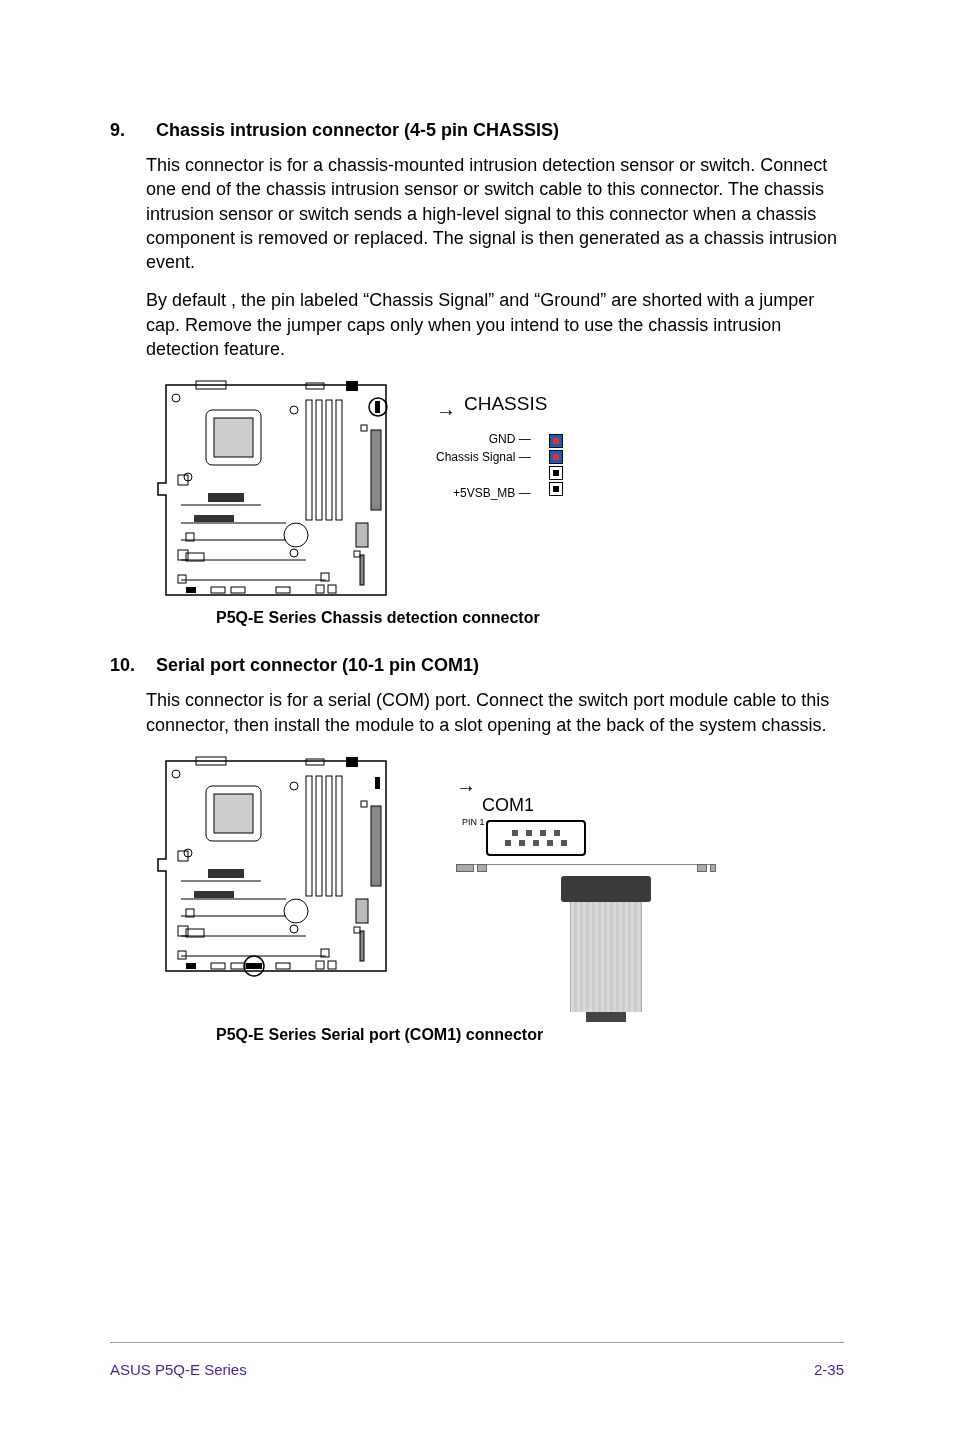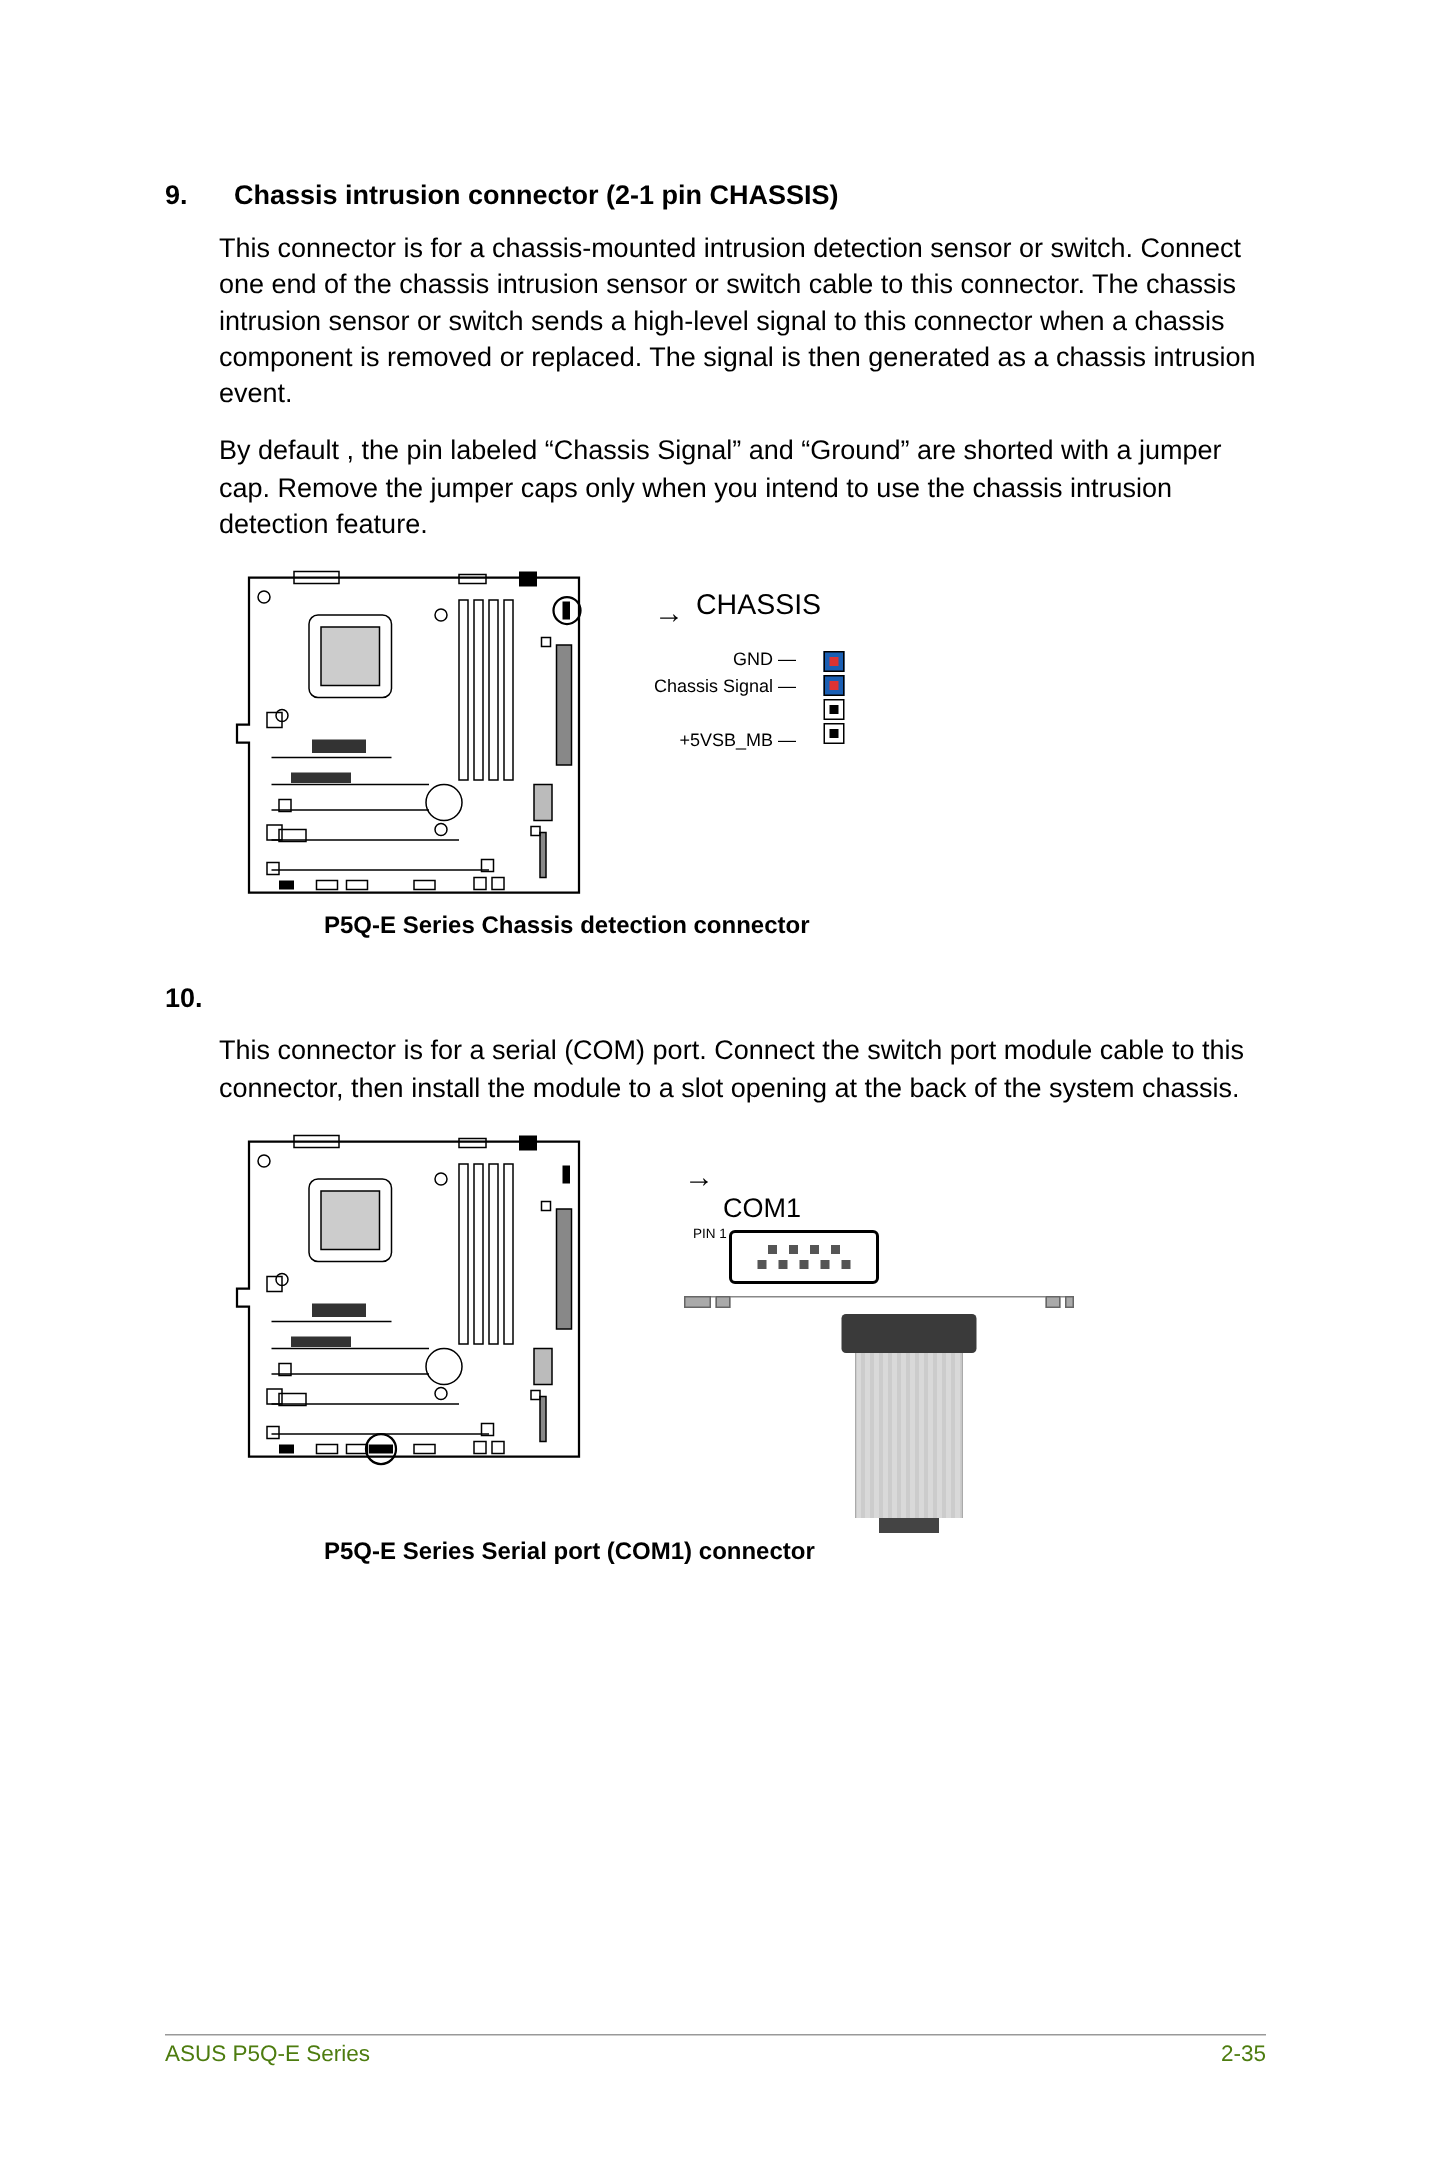--- a/index.html
+++ b/index.html
@@ -64,32 +64,32 @@
     background: repeating-linear-gradient(90deg,#d9d9d9 0 3px,#cccccc 3px 6px);
     margin:0 auto; border-left:1px solid #aaa; border-right:1px solid #aaa;
   }
   .ribbon-tip {
     width:40px; height:10px; background:#444; margin:0 auto;
   }
 
   
   .footer {
     position:absolute; bottom:60px; left:110px; right:110px;
-    border-top:1px solid #999; padding-top:4px;
+    border-top:1px solid #999; padding-top:18px;
     display:flex; justify-content:space-between;
-    font-size:15px; color:#4d7c0f;
+    font-size:15px; color:#4c1d95;
   }
 </style>
 </head>
 <body>
 
 <div class="section">
   <div class="heading-row">
     <div class="heading-num">9.</div>
-    <div class="heading-text">Chassis intrusion connector (2-1 pin CHASSIS)</div>
+    <div class="heading-text">Chassis intrusion connector (4-5 pin CHASSIS)</div>
   </div>
   <p class="body-text">This connector is for a chassis-mounted intrusion detection sensor or switch. Connect one end of the chassis intrusion sensor or switch cable to this connector. The chassis intrusion sensor or switch sends a high-level signal to this connector when a chassis component is removed or replaced. The signal is then generated as a chassis intrusion event.</p>
   <p class="body-text">By default , the pin labeled “Chassis Signal” and “Ground” are shorted with a jumper cap. Remove the jumper caps only when you intend to use the chassis intrusion detection feature.</p>
 
   <div class="figure-area">
     <div class="mb-fig">
       <div class="mb-outline">
         <svg width="240" height="230" viewBox="0 0 240 230">
 
           <path d="M10 10 L230 10 L230 220 L10 220 L10 120 L2 120 L2 108 L10 108 Z" fill="none" stroke="#000" stroke-width="1.5"></path>
@@ -178,20 +178,21 @@
         </div>
       </div>
     </div>
     <div class="figure-caption">P5Q-E Series Chassis detection connector</div>
   </div>
 </div>
 
 <div class="section">
   <div class="heading-row">
     <div class="heading-num">10.</div>
+    <div class="heading-text">Serial port connector (10-1 pin COM1)</div>
   </div>
   <p class="body-text">This connector is for a serial (COM) port. Connect the switch port module cable to this connector, then install the module to a slot opening at the back of the system chassis.</p>
 
   <div class="figure-area">
     <div class="com-figure">
       <div class="mb-outline">
         <svg width="240" height="230" viewBox="0 0 240 230">
           <path d="M10 10 L230 10 L230 220 L10 220 L10 120 L2 120 L2 108 L10 108 Z" fill="none" stroke="#000" stroke-width="1.5"></path>
           <rect x="40" y="6" width="30" height="8" fill="none" stroke="#000"></rect>
           <rect x="150" y="8" width="18" height="6" fill="none" stroke="#000"></rect>

